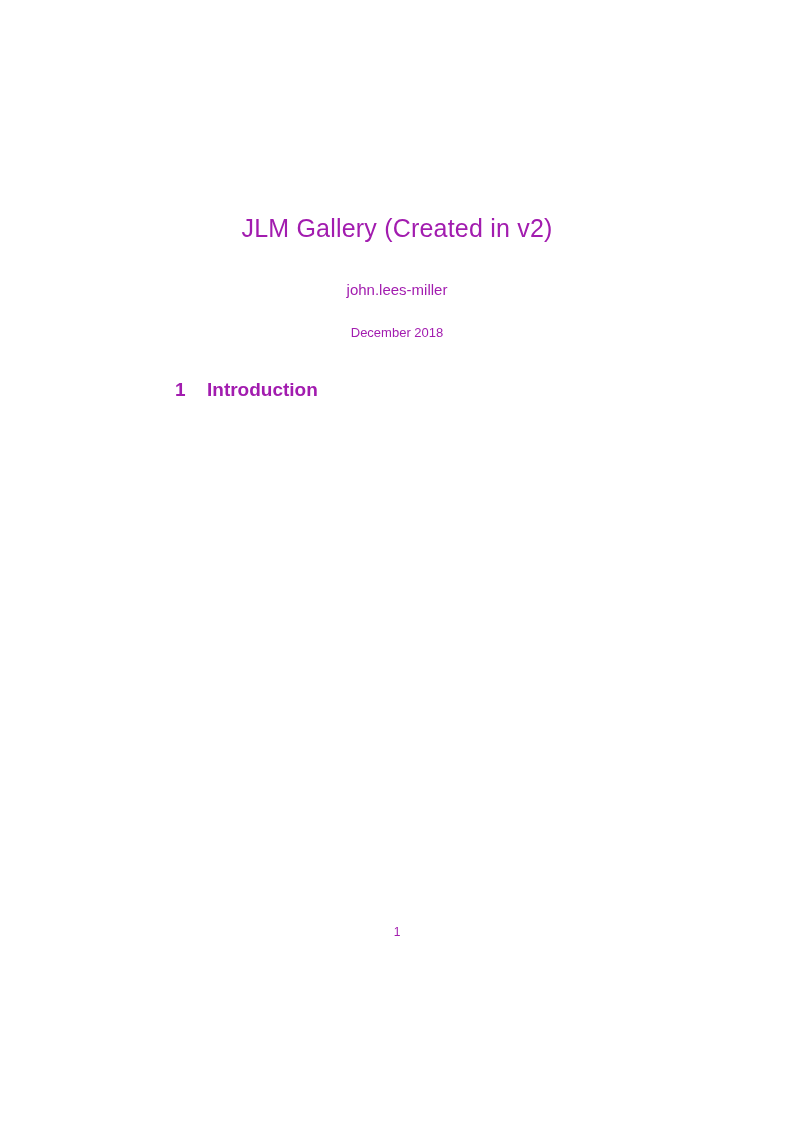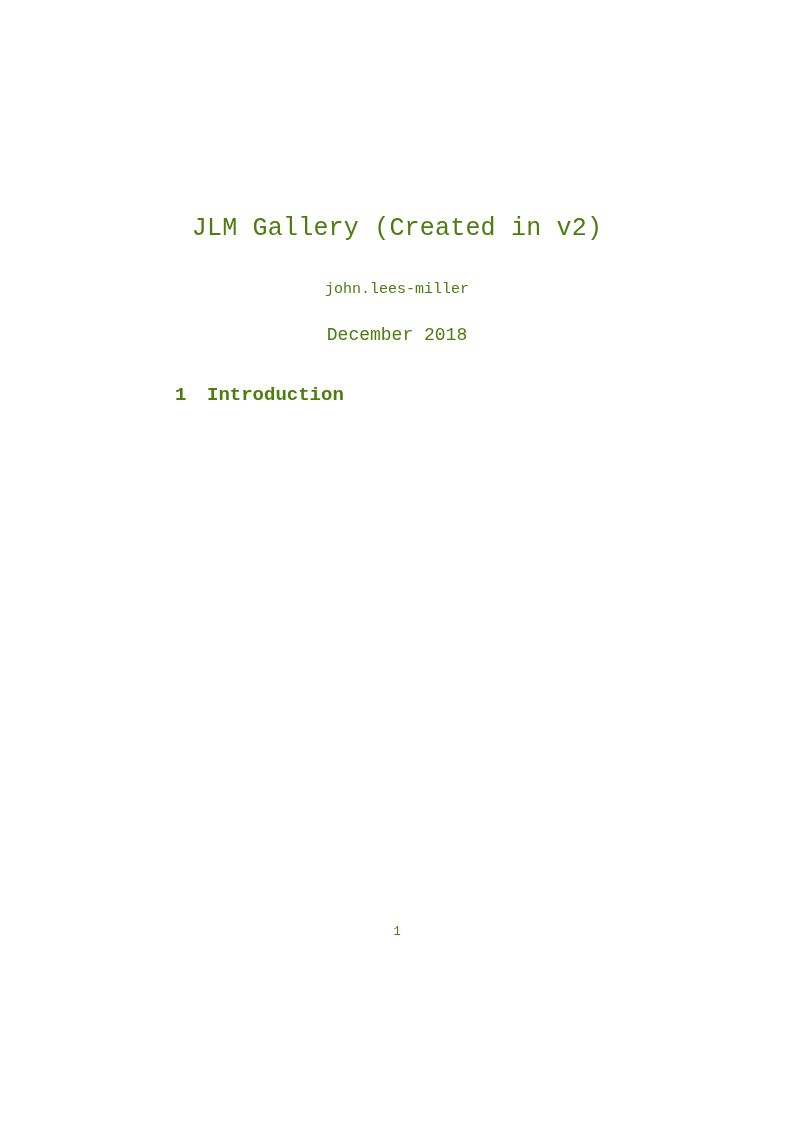--- a/index.html
+++ b/index.html
@@ -5,22 +5,22 @@
   html, body {
     margin: 0;
     padding: 0;
     background: #ffffff;
   }
   .page {
     width: 794px;
     height: 1123px;
     position: relative;
     background: #ffffff;
-    font-family: Liberation Mono, monospace;
-    color: #4d7c0f;
+    font-family: Liberation Sans, sans-serif;
+    color: #a21caf;
     overflow: hidden;
   }
   .content {
     position: absolute;
     left: 0;
     right: 0;
     top: 0;
   }
   .doc-title {
     text-align: center;
@@ -31,21 +31,21 @@
     letter-spacing: 0.2px;
   }
   .doc-author {
     text-align: center;
     font-size: 15px;
     margin: 12px;
     padding-top: 26px;
   }
   .doc-date {
     text-align: center;
-    font-size: 18px;
+    font-size: 13px;
     margin: 0;
     padding-top: 15px;
   }
   .section-heading {
     margin: 0;
     padding-top: 39px;
     padding-left: 175px;
     font-size: 19px;
     font-weight: bold;
     display: flex;

